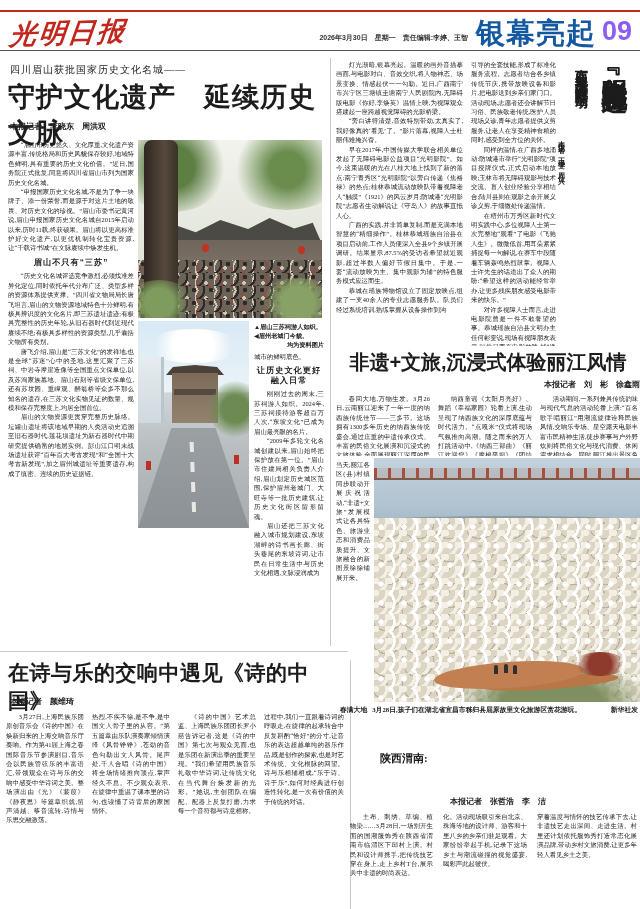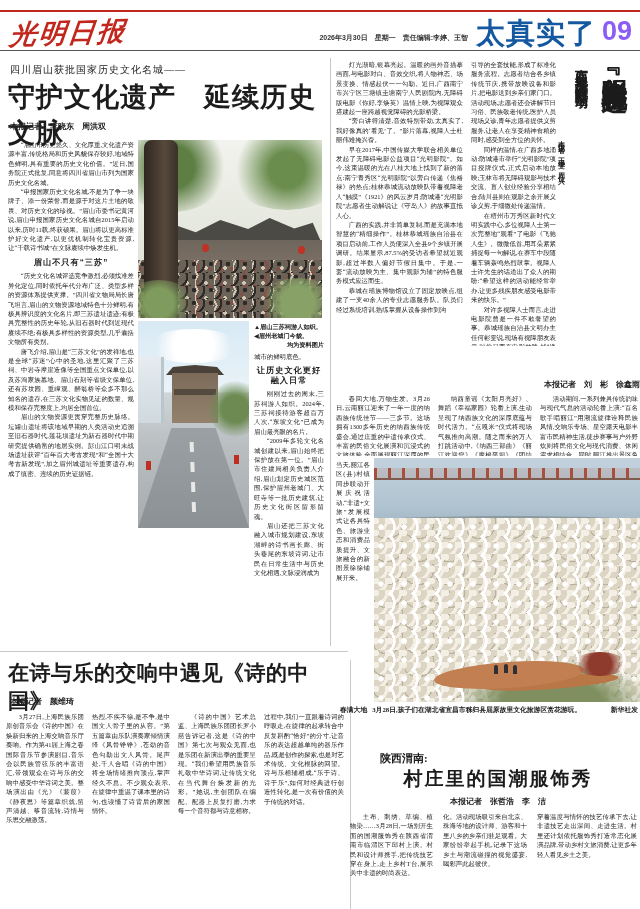--- a/index.html
+++ b/index.html
@@ -121,21 +121,21 @@
         background:radial-gradient(circle,#8e3a2c 40%,rgba(142,58,44,0) 80%);}
 </style>
 </head>
 <body>
 
 <div id="page">
 
   <div class="abs topline"></div>
   <div class="abs logo">光明日报</div>
   <div class="abs dateline">2026年3月30日　星期一　责任编辑:李婷、王智</div>
-  <div class="abs section">太真实了</div>
+  <div class="abs section">银幕亮起</div>
   <div class="abs pageno">09</div>
   <div class="abs mastrule"></div>
 
   <div class="abs vdiv1"></div>
   <div class="abs hdiv1"></div>
   <div class="abs vdiv2"></div>
 
   <div class="abs kicker-main">四川眉山获批国家历史文化名城——</div>
   <div class="abs title-main">守护文化遗产　延续历史文脉</div>
   <div class="abs byline byline-main">本报记者　李晓东　周洪双</div>
@@ -197,20 +197,21 @@
   <div class="col" style="left:471px;top:60px;width:85px;height:286px;">
     <p class="cont">引导的全套技能,形成了标准化服务流程。志愿者结合各乡镇传统节庆,携带放映设备和影片,把电影送到乡亲们家门口。活动现场,志愿者还会讲解节日习俗、民族敬老传统,医护人员现场义诊,青年志愿者提供义剪服务,让老人在享受精神食粮的同时,感受到全方位的关怀。</p>
     <p>同样的温情,在广西多地涌动:防城港市举行“光明影院”项目授牌仪式,正式启动本地放映;玉林市将无障碍观影与技术交流、盲人创业经验分享相结合;陆川县则在观影之余开展义诊义剪,于细微处传递温情。</p>
     <p>在梧州市万秀区新时代文明实践中心,多位视障人士第一次完整地“观看”了电影《飞驰人生》。微微低首,用耳朵紧紧捕捉每一句解说,在赛车中段随着车辆轰鸣热烈鼓掌。视障人士许先生的话道出了众人的期盼:“希望这样的活动能经常举办,让更多残疾朋友感受电影带来的快乐。”</p>
     <p>对许多视障人士而言,走进电影院曾是一件不敢奢望的事。恭城瑶族自治县文明办主任何彬雯说,现场有视障朋友表示,以前只要有电影放映,就“逢场必到”。“光明影院”不只是一项文化服务,更是一次社会融合的生动实践,为视障群体架起一座被看见、被理解、被尊重的桥梁。</p>
   </div>
   <div class="abs vtext movie-byline">本报记者　王瑾雯　周仕兴</div>
   <div class="abs vtext movie-kicker">广西多地开展无障碍电影放映活动</div>
   <div class="abs vtext movie-title">『光明影院』就在身边</div>
 
+  <div class="abs title-lijiang">非遗+文旅,沉浸式体验丽江风情</div>
   <div class="abs byline byline-lijiang">本报记者　刘　彬　徐鑫雨</div>
   <div class="col" style="left:336px;top:394px;width:94px;height:62px;">
     <p>春回大地,万物生发。3月26日,云南丽江迎来了一年一度的纳西族传统佳节——三多节。这场拥有1300多年历史的纳西族传统盛会,通过庄重的申遗传承仪式、丰富的民俗文化展演和沉浸式的文旅体验,全面展现丽江深厚的民族文化底蕴与新时代文旅融合的勃勃生机。</p>
   </div>
   <div class="col" style="left:438px;top:394px;width:94px;height:62px;">
     <p>纳西童谣《太阳月亮好》、舞蹈《幸福家园》轮番上演,生动呈现了纳西族文化的深厚底蕴与时代活力。“点嘎米”仪式将现场气氛推向高潮。随之而来的万人打跳活动中,《纳西三部曲》《丽江欢迎您》《摩梭平坝》《团结花开丽江美》等民族乐曲依次奏响,各民族群众与游客手拉手、围成圈,在欢快的舞步中共享节日欢乐。</p>
   </div>
   <div class="col" style="left:540px;top:394px;width:98px;height:62px;">
     <p>活动期间,一系列兼具传统韵味与现代气息的活动轮番上演:“百名歌手唱丽江”用潮流旋律诠释民族风情,交响乐专场、星空露天电影丰富市民精神生活,徒步赛事与户外野炊则将民俗文化与现代消费、休闲需求相结合。同时,丽江推出景区免票、百万文旅消费券发放等措施,让传统文化盛宴人人可享。</p>
   </div>
@@ -245,21 +246,20 @@
     <p class="cont">热烈,不疾不徐,是不争,是中国文人骨子里的从容。”第五篇章由乐队演奏家倾情演绎《风骨铮铮》,苍劲的音色勾勒出文人风骨。尾声处,千人合唱《诗的中国》将全场情绪推向顶点,掌声经久不息。不少观众表示,在旋律中重温了课本里的诗句,也读懂了诗背后的家国情怀。</p>
   </div>
   <div class="col" style="left:178px;top:712px;width:78px;height:195px;">
     <p>《诗的中国》艺术总监、上海民族乐团团长罗小慈告诉记者,这是《诗的中国》第七次与观众见面,也是乐团在新演出季的重要呈现。“我们希望用民族音乐礼敬中华诗词,让传统文化在当代舞台焕发新的光彩。”她说,主创团队在编配、配器上反复打磨,力求每一个音符都与诗意相称。</p>
   </div>
   <div class="col" style="left:264px;top:712px;width:80px;height:195px;">
     <p class="cont">过程中,我们一直跟着诗词的呼吸走,在旋律的起承转合中反复斟酌“恰好”的分寸,让音乐的表达超越单纯的器乐作品,既是创作的探索,也是对艺术传统、文化根脉的回望。诗与乐相辅相成,“乐于诗、诗于乐”,如何对经典进行创造性转化,是一次有价值的关于传统的对话。</p>
   </div>
 
   <div class="abs kicker-fashion">陕西渭南:</div>
-  <div class="abs title-fashion">村庄里的国潮服饰秀</div>
   <div class="abs byline byline-fashion">本报记者　张哲浩　李　洁</div>
   <div class="col" style="left:350px;top:812px;width:83px;height:95px;">
     <p>土布、刺绣、草编、植物染……3月28日,一场别开生面的国潮服饰秀在陕西省渭南市临渭区下邱村上演。村民和设计师携手,把传统技艺穿在身上,走上乡村T台,展示关中非遗的时尚表达。</p>
   </div>
   <div class="col" style="left:443px;top:812px;width:84px;height:95px;">
     <p class="cont">化。活动现场吸引来自北京、珠海等地的设计师、游客和十里八乡的乡亲们驻足观看。大家纷纷举起手机,记录下这场乡土与潮流碰撞的视觉盛宴,喝彩声此起彼伏。</p>
   </div>
   <div class="col" style="left:537px;top:812px;width:100px;height:95px;">
     <p class="cont">穿着温度与情怀的技艺传承下去,让非遗技艺走出深闺、走进生活。村里还计划依托服饰秀打造常态化展演品牌,带动乡村文旅消费,让更多年轻人看见乡土之美。</p>
   </div>

